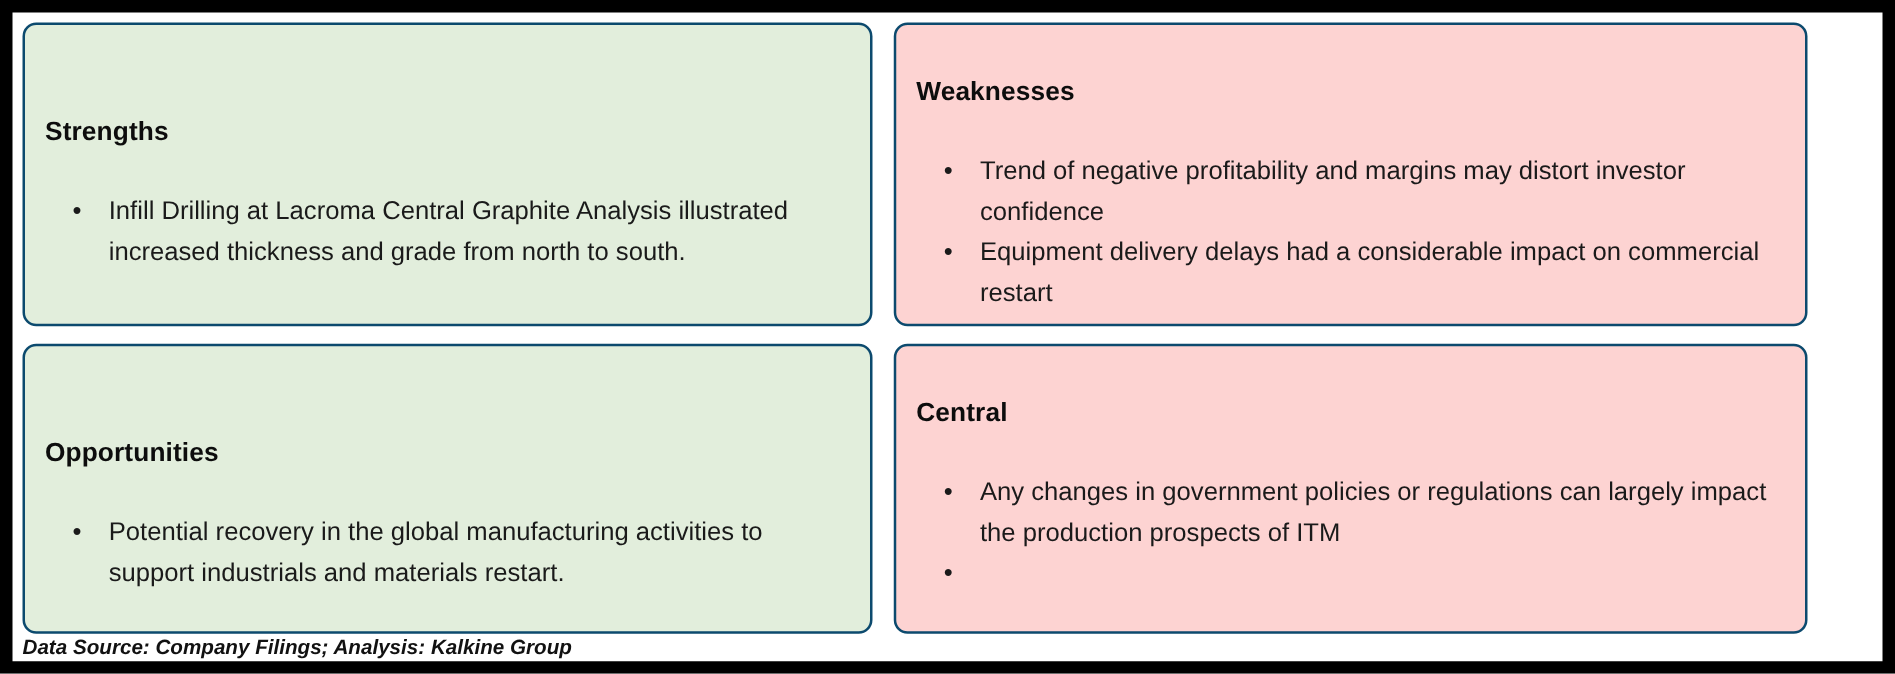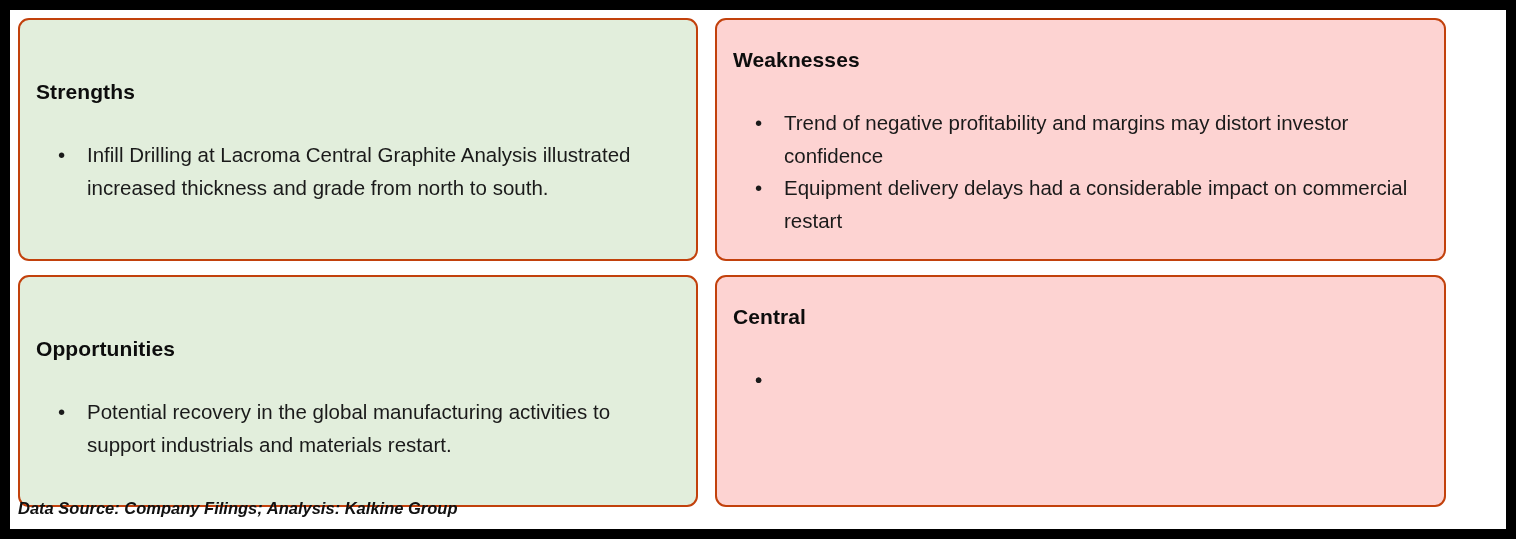--- a/index.html
+++ b/index.html
@@ -39,23 +39,23 @@
   .row-top {
     height: 243px;
   }
   .row-bottom {
     height: 232px;
     margin-top: 14px;
   }
 
   .card {
     box-sizing: border-box;
-    border: 2px solid #c2410c;
+    border: 2px solid #0c4a6e;
     border-radius: 11px;
-    padding: 0 16px;
+    padding: 14px 16px;
     overflow: hidden;
     position: relative;
   }
 
   .card-left {
     width: 680px;
     margin-right: 17px;
   }
   .card-right {
     width: 731px;
@@ -113,21 +113,21 @@
     left: 22px;
     top: 0;
     font-size: 20.5px;
     line-height: 32.5px;
     color: #1a1a1a;
   }
 
   .caption {
     position: absolute;
     left: 8px;
-    bottom: 11px;
+    bottom: 1px;
     font-size: 16.5px;
     font-style: italic;
     font-weight: bold;
     color: #111111;
     white-space: nowrap;
   }
 </style>
 </head>
 <body>
 
@@ -172,20 +172,21 @@
             <span>Potential recovery in the global manufacturing activities to support industrials and materials restart.</span>
           </li>
         </ul>
       </div>
 
       <div class="card card-pink card-right">
         <div class="card-title">Central</div>
         <ul class="bullets">
           <li class="bullet-item">
             <span class="bullet-dot">•</span>
+            <span>Any changes in government policies or regulations can largely impact the production prospects of ITM</span>
           </li>
           <li class="bullet-item">
             <span class="bullet-dot">•</span>
           </li>
         </ul>
       </div>
 
     </div>
 
   </div>

